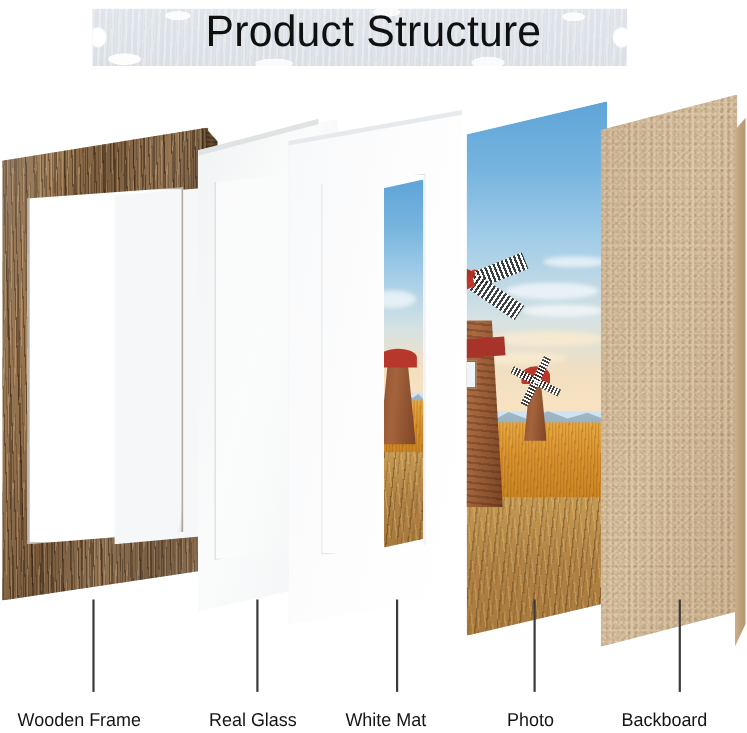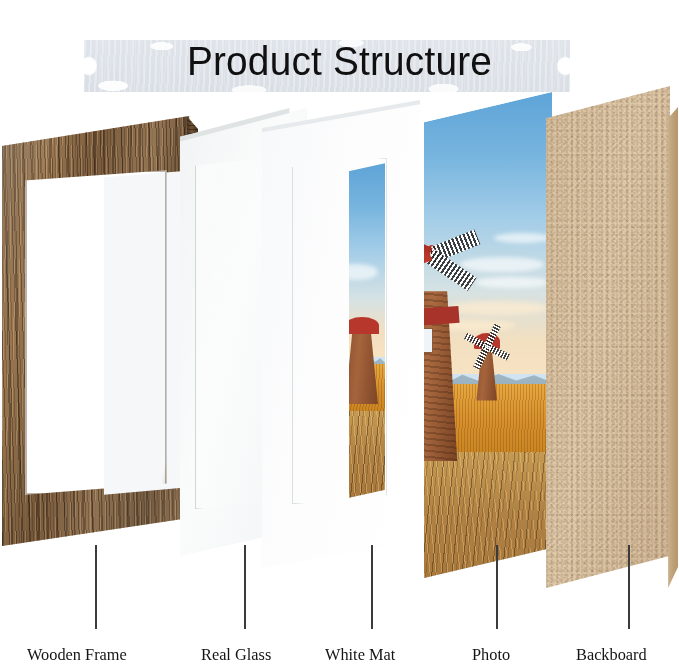--- a/index.html
+++ b/index.html
@@ -1,20 +1,20 @@
 <!DOCTYPE html>
 <html><head>
 <meta charset="utf-8">
 <style>
   html,body{margin:0;padding:0;background:#fff;}
   body{width:679px;height:666px;position:relative;overflow:hidden;
        font-family:"Liberation Sans","DejaVu Sans",sans-serif;}
 
   
-  #title-area{position:absolute;left:0;top:0;width:679px;height:78px;margin-top:32px;}
+  #title-area{position:absolute;left:0;top:0;width:679px;height:78px;}
   #title-band{position:absolute;left:84px;top:8px;width:486px;height:52px;
       background:
         radial-gradient(ellipse 26px 9px at 6% 88%, rgba(255,255,255,.95) 55%, transparent 60%),
         radial-gradient(ellipse 20px 7px at 16% 12%, rgba(255,255,255,.9) 55%, transparent 60%),
         radial-gradient(ellipse 30px 8px at 34% 96%, rgba(255,255,255,.85) 55%, transparent 60%),
         radial-gradient(ellipse 22px 7px at 55% 6%, rgba(255,255,255,.8) 55%, transparent 60%),
         radial-gradient(ellipse 26px 9px at 74% 94%, rgba(255,255,255,.85) 55%, transparent 60%),
         radial-gradient(ellipse 18px 7px at 90% 14%, rgba(255,255,255,.9) 55%, transparent 60%),
         radial-gradient(ellipse 14px 16px at 1% 50%, rgba(255,255,255,1) 50%, transparent 62%),
         radial-gradient(ellipse 14px 16px at 99% 50%, rgba(255,255,255,1) 50%, transparent 62%),
@@ -144,21 +144,21 @@
        radial-gradient(circle at 70% 88%, rgba(108,82,50,.16) 0 1px, transparent 1.6px),
        repeating-linear-gradient(47deg, rgba(150,118,76,.09) 0 1px, rgba(0,0,0,0) 1px 3px),
        repeating-linear-gradient(-41deg, rgba(168,134,90,.08) 0 1px, rgba(0,0,0,0) 1px 4px),
        linear-gradient(100deg,#d9c2a2,#e0cbac 45%,#d3b999);
      background-size:5px 5px,7px 7px,6px 6px,8px 8px,5px 5px,7px 7px,auto,auto,auto;}
   #back-edge{position:absolute;left:92.5%;top:0;width:7.5%;height:100%;
      clip-path:polygon(0% 6.4%,100% 4.2%,100% 95.8%,0% 100%);
      background:linear-gradient(90deg,#cbb08c,#bda078 55%,#b4966d);}
 
   
-  #callouts{position:absolute;left:11px;top:0;width:593px;height:666px;font-family:Liberation Serif, serif;}
+  #callouts{position:absolute;left:0;top:0;width:593px;height:666px;}
   .leader{position:absolute;width:2px;background:#3b3b3b;}
   .caption{position:absolute;font-size:17px;color:#141414;white-space:nowrap;
      line-height:20px;transform:scaleX(.96);transform-origin:left center;}
 </style>
 </head>
 <body>
 
 <div id="title-area">
   <div id="title-band"></div>
   <div id="page-title">Product Structure</div>

